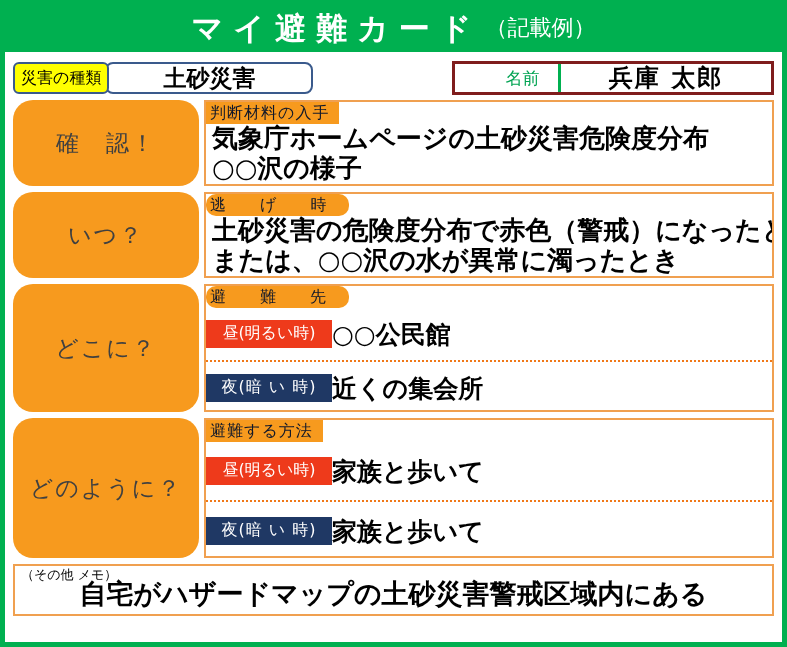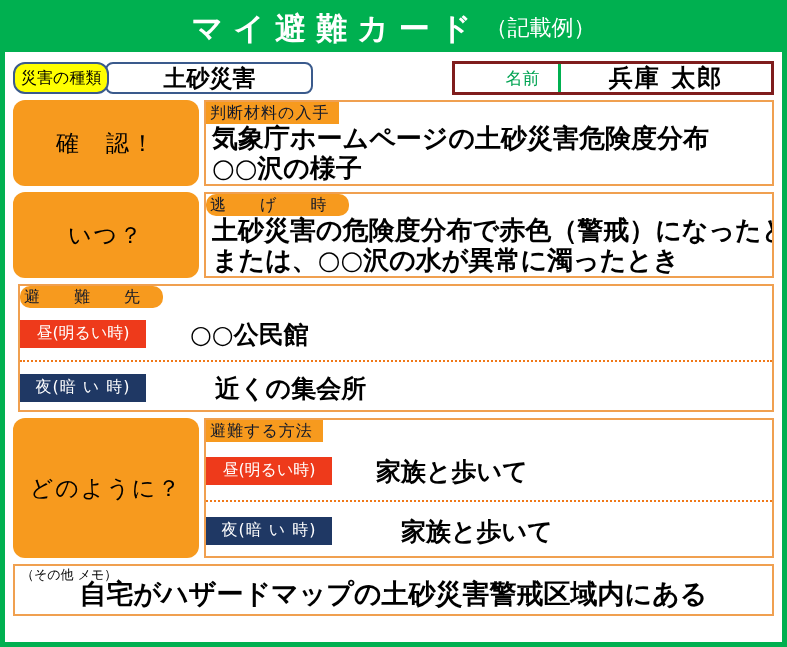--- a/index.html
+++ b/index.html
@@ -52,21 +52,21 @@
     margin: 6px 8px 2px 8px;
   }
   .type-group {
     display: flex;
     align-items: stretch;
     height: 32px;
   }
   .type-label {
     background: #ffff00;
     border: 2px solid #3a5a8c;
-    border-radius: 12px;
+    border-radius: 6px;
     color: #000000;
     font-size: 16px;
     display: flex;
     align-items: center;
     justify-content: center;
     padding: 0 6px;
     box-sizing: border-box;
     position: relative;
     z-index: 2;
     white-space: nowrap;
@@ -124,22 +124,22 @@
   }
   .row {
     display: flex;
     align-items: stretch;
     margin-bottom: 6px;
   }
   .row-btn {
     width: 186px;
     flex: 0 0 186px;
     background: #f79a1e;
-    border-radius: 12px;
-    color: #000000;
+    border-radius: 20px;
+    color: #404040;
     font-size: 23px;
     display: flex;
     align-items: center;
     justify-content: center;
     letter-spacing: 2px;
     box-sizing: border-box;
     white-space: nowrap;
   }
   .row-body {
     flex: 1;
@@ -170,39 +170,38 @@
     color: #000000;
     line-height: 1.14;
     white-space: nowrap;
   }
   
   .dn-row {
     display: flex;
     align-items: center;
     height: 52px;
   }
-  .dn-row.night { border-top: 2px dotted #f07818; gap: 25px; }
+  .dn-row.night { border-top: 2px dotted #f07818; }
   .dn-label {
     flex: 0 0 126px;
     width: 126px;
     color: #ffffff;
     font-size: 16px;
     text-align: center;
     padding: 3px 0 4px 0;
     box-sizing: border-box;
     white-space: nowrap;
   }
   .dn-label.day   { background: #ee3a1b; }
   .dn-label.night { background: #1f3864; letter-spacing: 1px; }
   .dn-value {
     flex: 1;
     font-size: 25px;
     font-weight: bold;
     color: #000000;
-    padding-left: 44px;
     white-space: nowrap;
   }
   
   .memo {
     margin: 2px 8px 0 8px;
     border: 2px solid #f0a050;
     background: #ffffff;
     box-sizing: border-box;
     height: 52px;
     position: relative;
@@ -263,20 +262,21 @@
       <div class="row-body">
         <span class="tag spaced">逃　げ　時</span>
         <div class="body-lines">
           <div class="body-line">土砂災害の危険度分布で赤色（警戒）になったとき</div>
           <div class="body-line">または、○○沢の水が異常に濁ったとき</div>
         </div>
       </div>
     </div>
 
     <div class="row" style="height:128px;">
+      <div class="row-btn">どこに？</div>
       <div class="row-body">
         <span class="tag spaced">避　難　先</span>
         <div class="dn-row day">
           <div class="dn-label day">昼(明るい時)</div>
           <div class="dn-value">○○公民館</div>
         </div>
         <div class="dn-row night">
           <div class="dn-label night">夜(暗 い 時)</div>
           <div class="dn-value">近くの集会所</div>
         </div>

